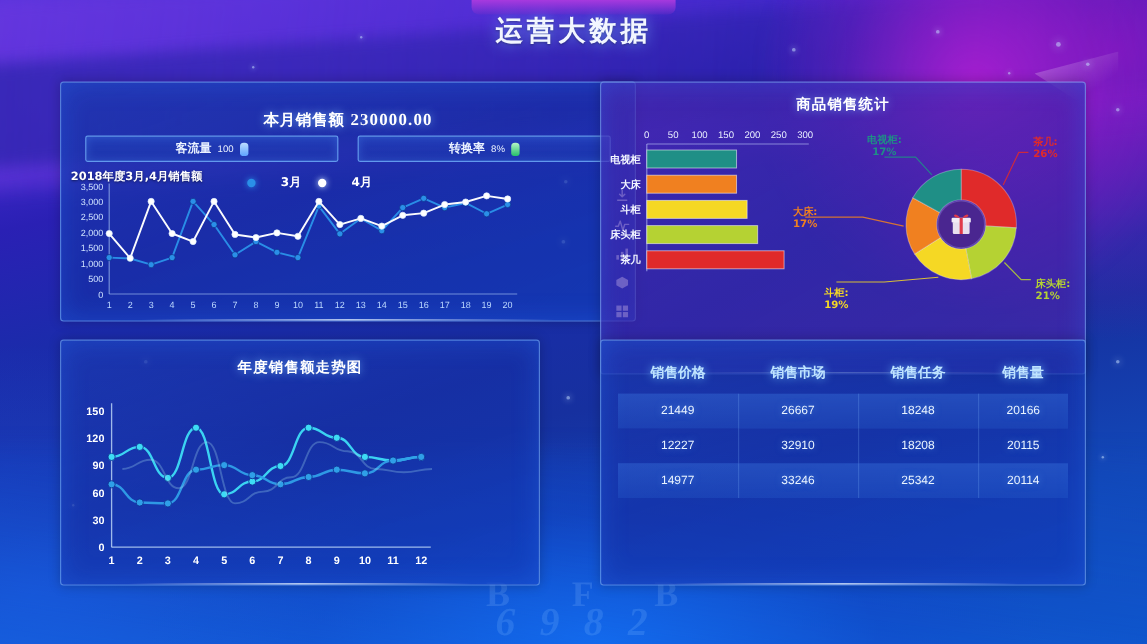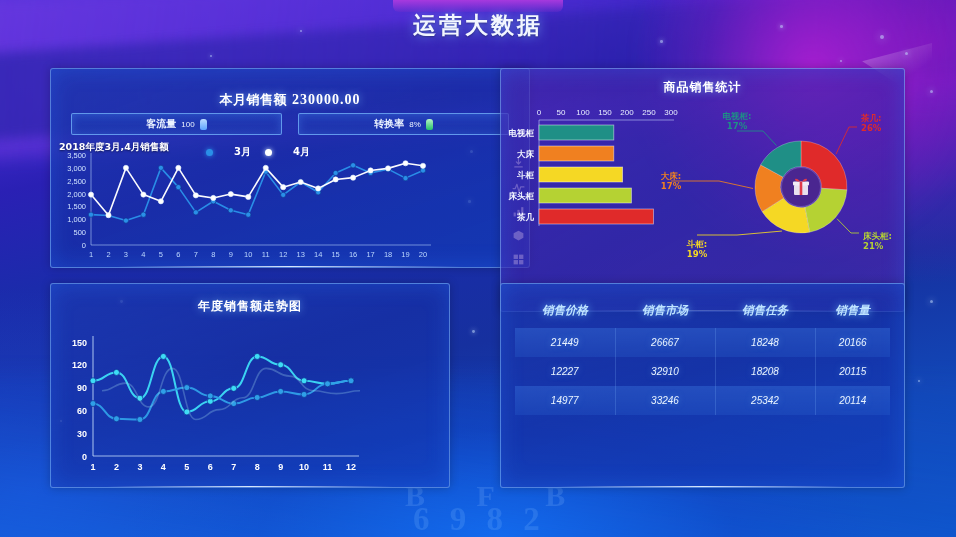--- a/index.html
+++ b/index.html
@@ -48,21 +48,21 @@
   }
   #ghost-text {
     position: absolute; left: 405px; bottom: 2px; width: 330px; height: 56px;
     color: rgba(140,190,255,.20);
     font-size: 30px; font-weight: bold; letter-spacing: 22px;
     font-family: "Liberation Serif", serif;
     white-space: nowrap; overflow: hidden;
   }
   #ghost-text .l2 {
     position: absolute; left: 8px; top: 22px;
-    color: rgba(120,180,255,.22); font-size: 33px; letter-spacing: 6px;
+    color: rgba(120,180,255,.22); font-size: 33px; letter-spacing: 6px; font-style: italic;
   }
   #bg-dots { position: absolute; inset: 0; }
   #bg-dots i {
     position: absolute; border-radius: 50%;
     background: rgba(200,225,255,.55);
   }
 
   
   #title {
     position: absolute; left: 0; right: 0; top: 10px;
@@ -158,21 +158,21 @@
   #icon-rail .rail-ico { width: 13px; height: 13px; opacity: .92; }
 
   
   #product-svg { position: absolute; left: 0; top: 0; }
 
   
   #trend-svg { position: absolute; left: 0; top: 0; }
 
   
   #table-wrap { position: absolute; left: 14px; right: 14px; top: 10px; bottom: 12px; }
-  table { width: 100%; border-collapse: collapse; font-style: italic; }
+  table { width: 100%; border-collapse: collapse; }
   th {
     color: #bfe4ff; font-size: 11.5px; font-weight: bold;
     font-family: "DejaVu Sans", sans-serif;
     padding: 9px 0 10px; text-shadow: 0 0 8px rgba(110,190,255,.8);
   }
   td {
     color: #eaf4ff; font-size: 10px; text-align: center;
     padding: 9px 0; font-family: "Liberation Sans", sans-serif;
     border-right: 1px solid rgba(130,185,255,.22);
     text-shadow: 0 0 6px rgba(120,190,255,.5);

